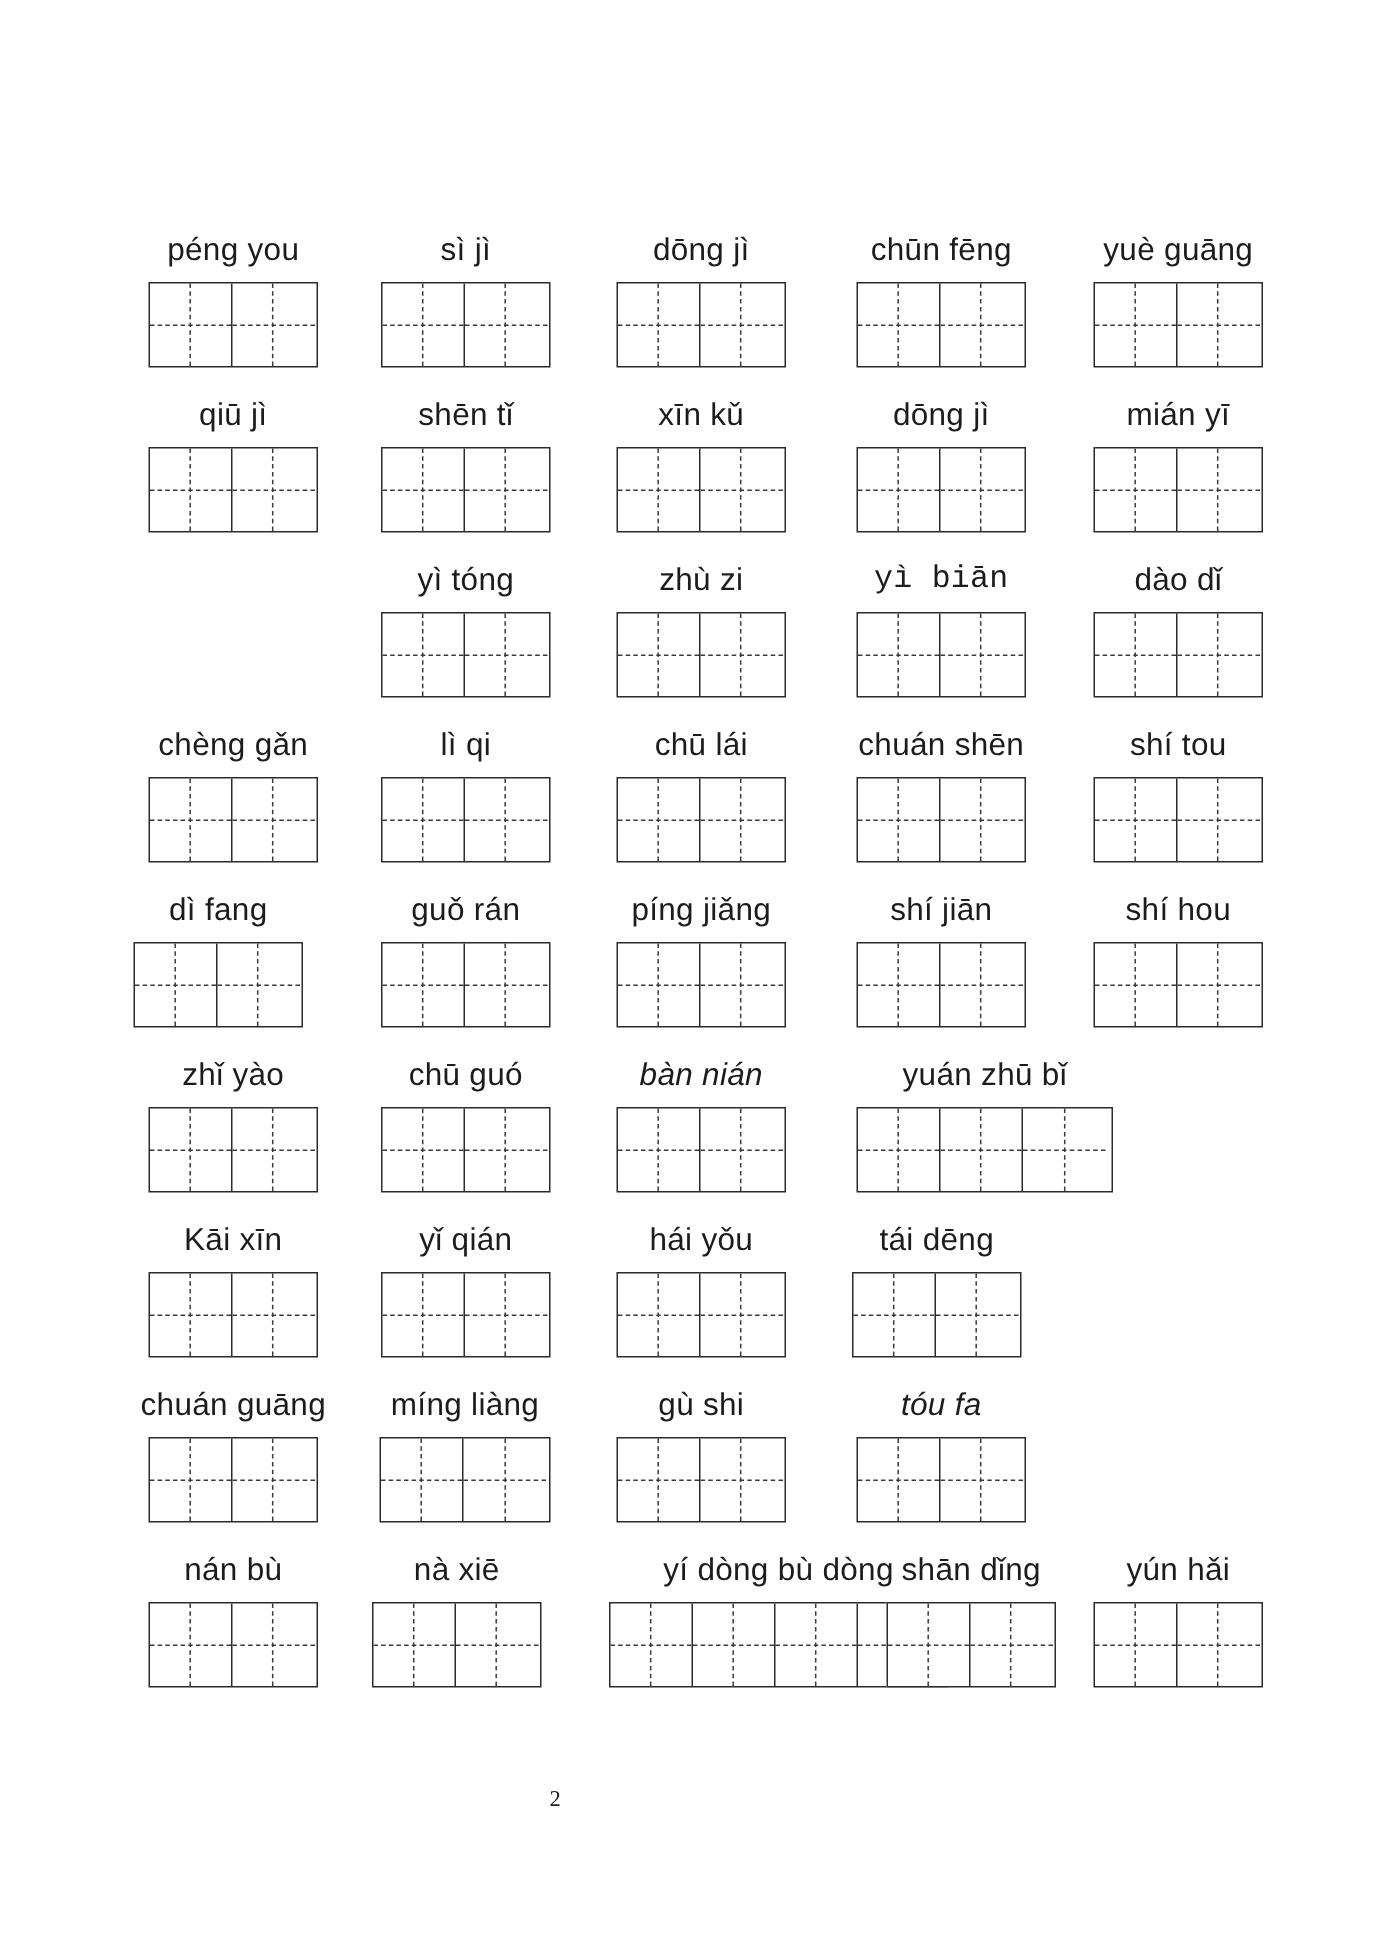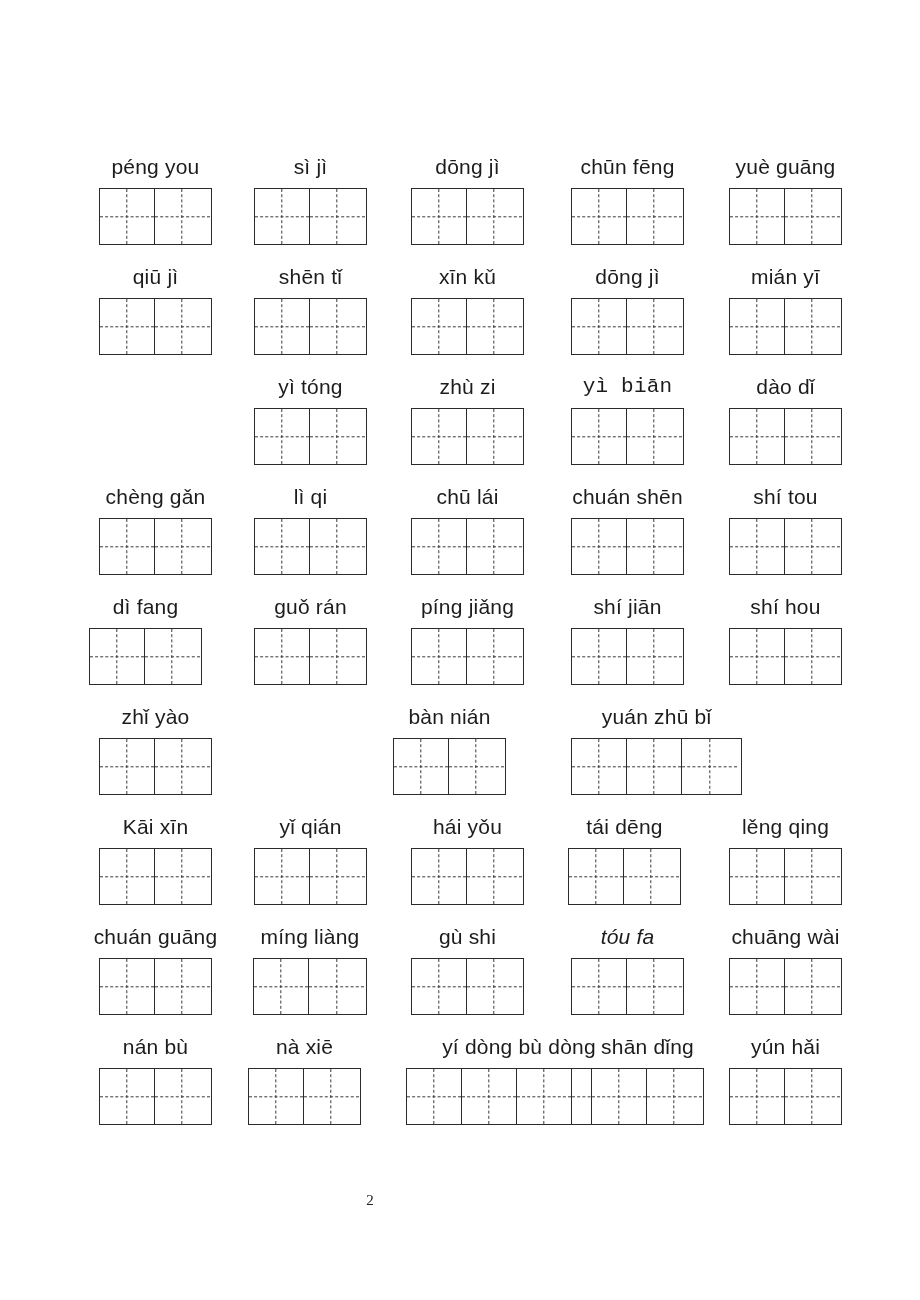--- a/index.html
+++ b/index.html
@@ -295,21 +295,28 @@
         </div>
       </div>
       <div class="ex-row">
         <div class="item c" style="left: 18px; width: 155px;">
           <div class="pinyin">zhǐ   yào</div>
           <div class="tzg" style="width: 111.6px;">
             <div class="cell"></div>
             <div class="cell"></div>
           </div>
         </div>
-        <div class="item c" style="left: 312px; width: 155px;">
+        <div class="item c" style="left: 173px; width: 155px;">
+          <div class="pinyin">chū guó</div>
+          <div class="tzg" style="width: 111.6px;">
+            <div class="cell"></div>
+            <div class="cell"></div>
+          </div>
+        </div>
+        <div class="item c" style="left: 330px; width: 155px; font-style: italic;">
           <div class="pinyin">bàn nián</div>
           <div class="tzg" style="width: 111.6px;">
             <div class="cell"></div>
             <div class="cell"></div>
           </div>
         </div>
         <div class="item c" style="left: 490px; width: 213px;">
           <div class="pinyin">yuán zhū bǐ</div>
           <div class="tzg" style="width: 168.2px;">
             <div class="cell"></div>
@@ -340,27 +347,20 @@
             <div class="cell"></div>
           </div>
         </div>
         <div class="item c" style="left: 493px; width: 143px;">
           <div class="pinyin">tái dēng</div>
           <div class="tzg" style="width: 111.6px;">
             <div class="cell"></div>
             <div class="cell"></div>
           </div>
         </div>
-        <div class="item c" style="left: 648px; width: 155px;">
-          <div class="pinyin">lěng qing</div>
-          <div class="tzg" style="width: 111.6px;">
-            <div class="cell"></div>
-            <div class="cell"></div>
-          </div>
-        </div>
       </div>
       <div class="ex-row">
         <div class="item c" style="left: 18px; width: 155px;">
           <div class="pinyin">chuán guāng</div>
           <div class="tzg" style="width: 111.6px;">
             <div class="cell"></div>
             <div class="cell"></div>
           </div>
         </div>
         <div class="item c" style="left: 175px; width: 150px;">
@@ -372,27 +372,20 @@
         </div>
         <div class="item c" style="left: 330px; width: 155px;">
           <div class="pinyin">gù    shi</div>
           <div class="tzg" style="width: 111.6px;">
             <div class="cell"></div>
             <div class="cell"></div>
           </div>
         </div>
         <div class="item c" style="left: 490px; width: 155px; font-style: italic;">
           <div class="pinyin">tóu    fa</div>
-          <div class="tzg" style="width: 111.6px;">
-            <div class="cell"></div>
-            <div class="cell"></div>
-          </div>
-        </div>
-        <div class="item c" style="left: 648px; width: 155px;">
-          <div class="pinyin">chuāng wài</div>
           <div class="tzg" style="width: 111.6px;">
             <div class="cell"></div>
             <div class="cell"></div>
           </div>
         </div>
       </div>
       <div class="ex-row">
         <div class="item c" style="left: 18px; width: 155px;">
           <div class="pinyin">nán bù</div>
           <div class="tzg" style="width: 111.6px;">

